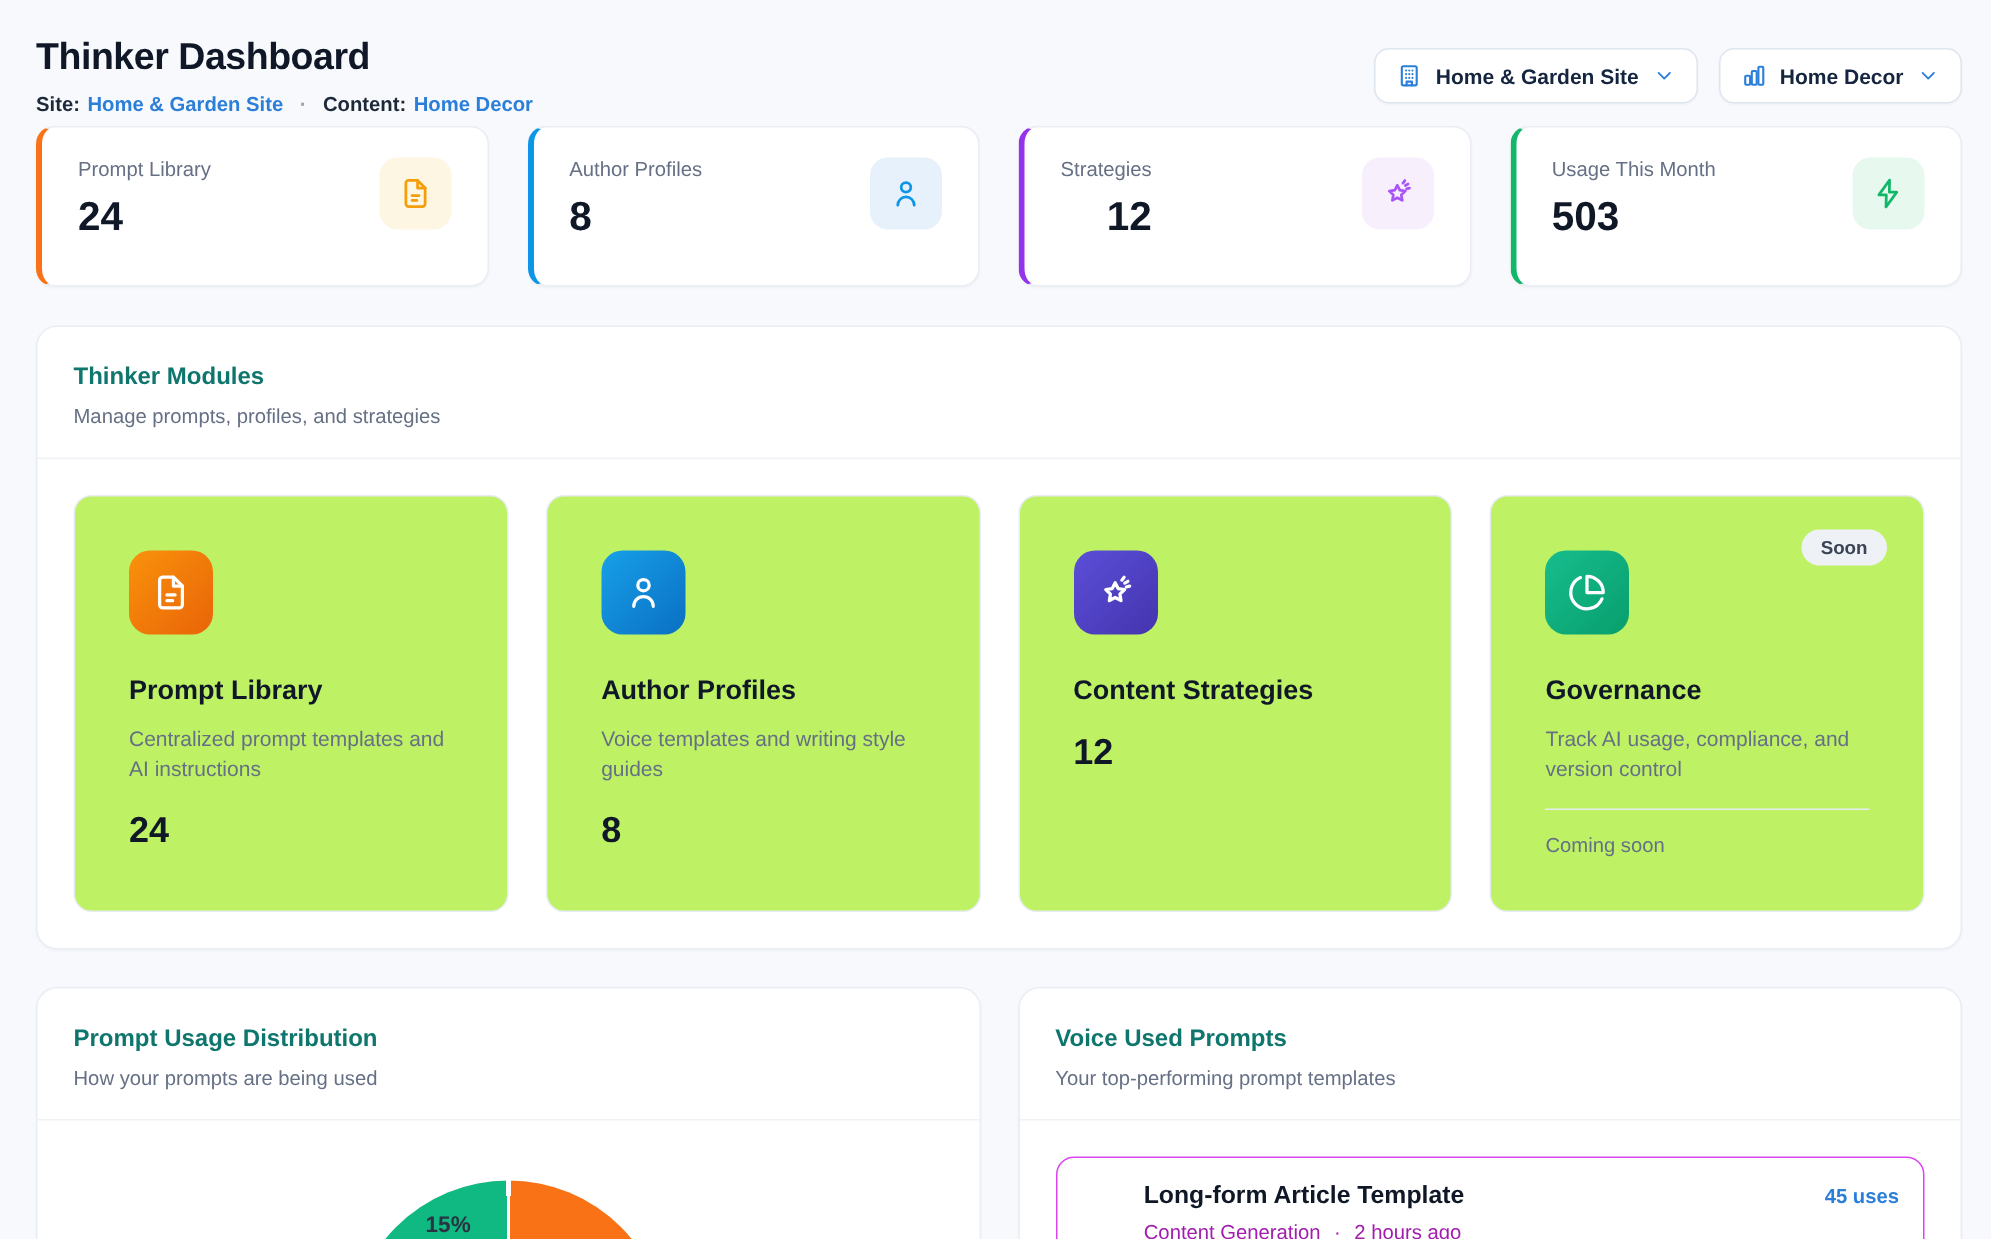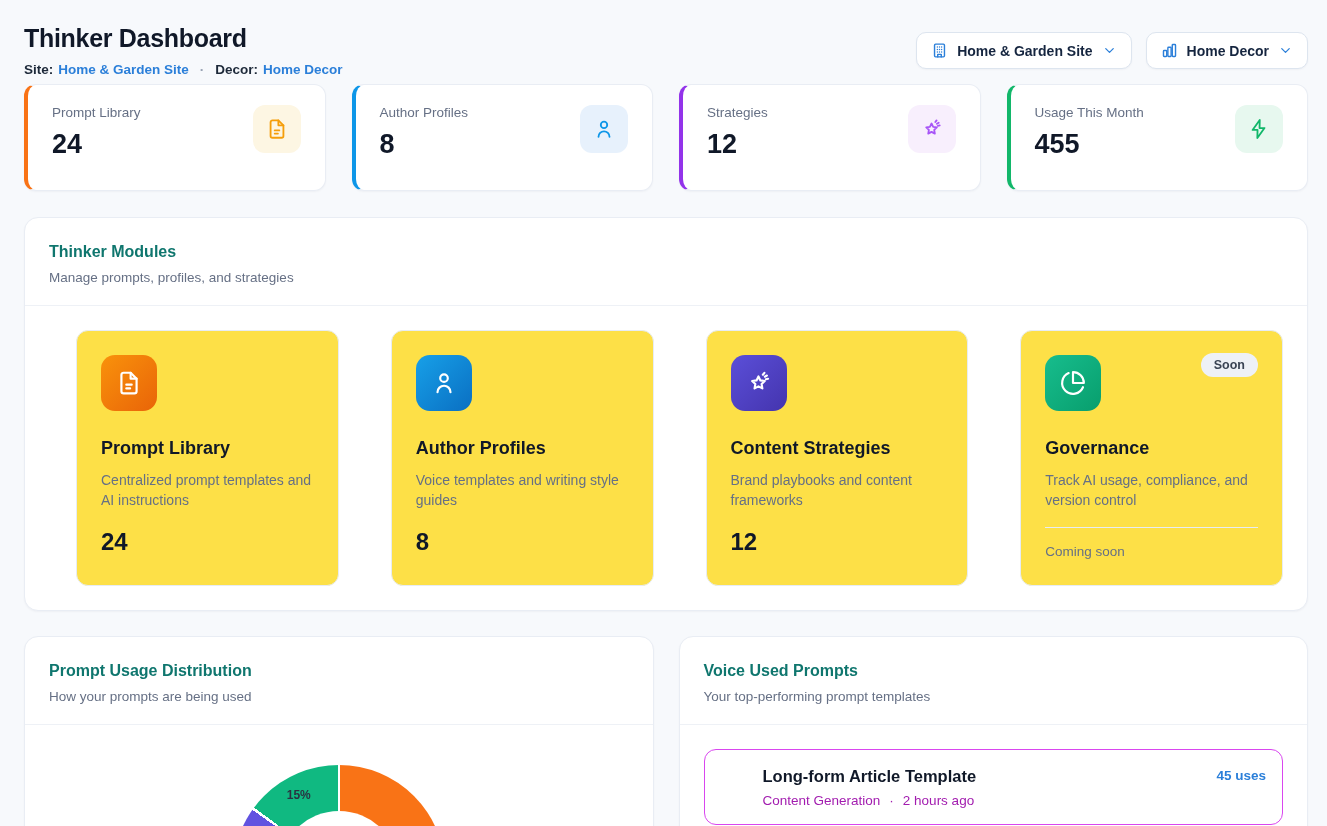--- a/index.html
+++ b/index.html
@@ -40,37 +40,37 @@
   .stat-value { font-size: 27px; font-weight: 800; color: #101828; margin-top: 9px; }
   .stat-icon { width: 48px; height: 48px; border-radius: 12px; display: flex; align-items: center; justify-content: center; flex: none; }
   .stat-icon svg { width: 22px; height: 22px; }
 
   
   .modules-card { margin-top: 26px; background: #fff; border: 1px solid #e9edf4; border-radius: 14px; box-shadow: 0 1px 2px rgba(16,24,40,.04); }
   .card-header { padding: 25px 24px 20px; border-bottom: 1px solid #eef1f6; }
   .card-header h2 { margin: 0; font-size: 16px; font-weight: 700; color: #0f766e; }
   .card-header p { margin: 9px 0 0; font-size: 13.5px; color: #667085; }
   .modules-grid { padding: 24px; display: grid; grid-template-columns: repeat(4, 1fr); gap: 25px; }
-  .module-card { position: relative; background: #fde047; border: 1px solid #e7ecf3; border-radius: 12px; padding: 24px; min-height: 256px; cursor: pointer; margin-left: 27px; }
+  .module-card { position: relative; background: #bef264; border: 1px solid #e7ecf3; border-radius: 12px; padding: 36px; min-height: 256px; cursor: pointer; }
   .module-icon { width: 56px; height: 56px; border-radius: 14px; color: #fff; display: flex; align-items: center; justify-content: center; }
   .module-icon svg { width: 26px; height: 26px; }
   .module-title { margin-top: 27px; font-size: 18px; font-weight: 800; color: #101828; }
   .module-desc { margin-top: 11px; font-size: 14px; line-height: 1.45; color: #667085; max-width: 240px; }
   .module-count { margin-top: 17px; font-size: 24px; font-weight: 800; color: #101828; }
   .soon-badge { position: absolute; top: 22px; right: 24px; background: #eef1f6; color: #3a4454; font-size: 12.5px; font-weight: 700; padding: 5px 13px; border-radius: 999px; }
   .module-divider { margin: 16px 0 0; border: 0; border-top: 1px solid #e7ecf3; }
   .module-footer { margin-top: 16px; font-size: 13.5px; color: #667085; }
 
   
   .bottom-grid { display: grid; grid-template-columns: 1fr 1fr; gap: 25px; margin-top: 25px; }
   .panel { background: #fff; border: 1px solid #e9edf4; border-radius: 14px; height: 340px; box-shadow: 0 1px 2px rgba(16,24,40,.04); }
   .chart-area { position: relative; height: 260px; }
   .donut { position: absolute; left: 50%; top: 40px; transform: translateX(-50%); width: 212px; height: 212px; border-radius: 50%; }
   .donut::after { content: ""; position: absolute; inset: 46px; background: #fff; border-radius: 50%; }
-  .donut-label { position: absolute; left: 66px; top: 30px; transform: translate(-50%,-50%); font-size: 12px; font-weight: 700; color: #2a3342; z-index: 2; text-align: right; }
+  .donut-label { position: absolute; left: 66px; top: 30px; transform: translate(-50%,-50%); font-size: 15px; font-weight: 700; color: #2a3342; z-index: 2; text-align: right; }
 
   .prompt-list { padding: 24px; }
   .prompt-item { display: flex; align-items: center; gap: 0; border: 1px solid #d946ef; border-radius: 12px; padding: 16px; background: #fff; cursor: pointer; }
   .prompt-icon { width: 42px; height: 42px; border-radius: 11px; color: #fff; display: flex; align-items: center; justify-content: center; flex: none; }
   .prompt-icon svg { width: 20px; height: 20px; }
   .prompt-text { flex: 1; }
   .prompt-title { font-size: 16.5px; font-weight: 800; color: #101828; }
   .prompt-meta { margin-top: 7px; font-size: 13.5px; color: #a21caf; display: flex; align-items: flex-start; gap: 9px; }
   .prompt-uses { align-self: flex-start; margin-top: 2px; font-size: 13.5px; font-weight: 700; color: #2b7fd9; }
 </style>
@@ -116,21 +116,21 @@
   </symbol>
 </svg>
 
 <header class="topbar">
   <div>
     <h1 class="page-title">Thinker Dashboard</h1>
     <div class="subtitle">
       <span>Site:</span>
       <a class="lnk">Home &amp; Garden Site</a>
       <span class="dot">·</span>
-      <span>Decor:</span>
+      <span>Content:</span>
       <a class="lnk">Home Decor</a>
     </div>
   </div>
   <div class="topbar-actions">
     <button class="tb-btn">
       <svg class="ic lead">
           <use href="#i-building"></use>
         </svg>
       <span>Home &amp; Garden Site</span>
       <svg class="ic chev">
@@ -165,35 +165,35 @@
     <div>
       <div class="stat-label">Author Profiles</div>
       <div class="stat-value">8</div>
     </div>
     <div class="stat-icon" style="background: rgb(231, 241, 252); color: rgb(13, 150, 232);">
       <svg class="ic">
           <use href="#i-user"></use>
         </svg>
     </div>
   </div>
-  <div class="stat-card" style="border-left-color: rgb(147, 51, 234);">
+  <div class="stat-card" style="border-left-color: rgb(147, 51, 234); text-align: right;">
     <div>
       <div class="stat-label">Strategies</div>
       <div class="stat-value">12</div>
     </div>
     <div class="stat-icon" style="background: rgb(248, 239, 253); color: rgb(168, 85, 247);">
       <svg class="ic">
           <use href="#i-sparkle"></use>
         </svg>
     </div>
   </div>
   <div class="stat-card" style="border-left-color: rgb(18, 183, 106);">
     <div>
       <div class="stat-label">Usage This Month</div>
-      <div class="stat-value">455</div>
+      <div class="stat-value">503</div>
     </div>
     <div class="stat-icon" style="background: rgb(231, 248, 239); color: rgb(18, 183, 106);">
       <svg class="ic">
           <use href="#i-zap"></use>
         </svg>
     </div>
   </div>
 </section>
 
 <section class="modules-card">
@@ -222,21 +222,20 @@
       <div class="module-desc">Voice templates and writing style guides</div>
       <div class="module-count">8</div>
     </div>
     <div class="module-card">
       <div class="module-icon" style="background-image: linear-gradient(135deg, rgb(91, 79, 216), rgb(68, 52, 174));">
         <svg class="ic">
             <use href="#i-sparkle"></use>
           </svg>
       </div>
       <div class="module-title">Content Strategies</div>
-      <div class="module-desc">Brand playbooks and content frameworks</div>
       <div class="module-count">12</div>
     </div>
     <div class="module-card">
       <span class="soon-badge">Soon</span>
       <div class="module-icon" style="background-image: linear-gradient(135deg, rgb(23, 189, 141), rgb(8, 158, 109));">
         <svg class="ic">
             <use href="#i-pie"></use>
           </svg>
       </div>
       <div class="module-title">Governance</div>

